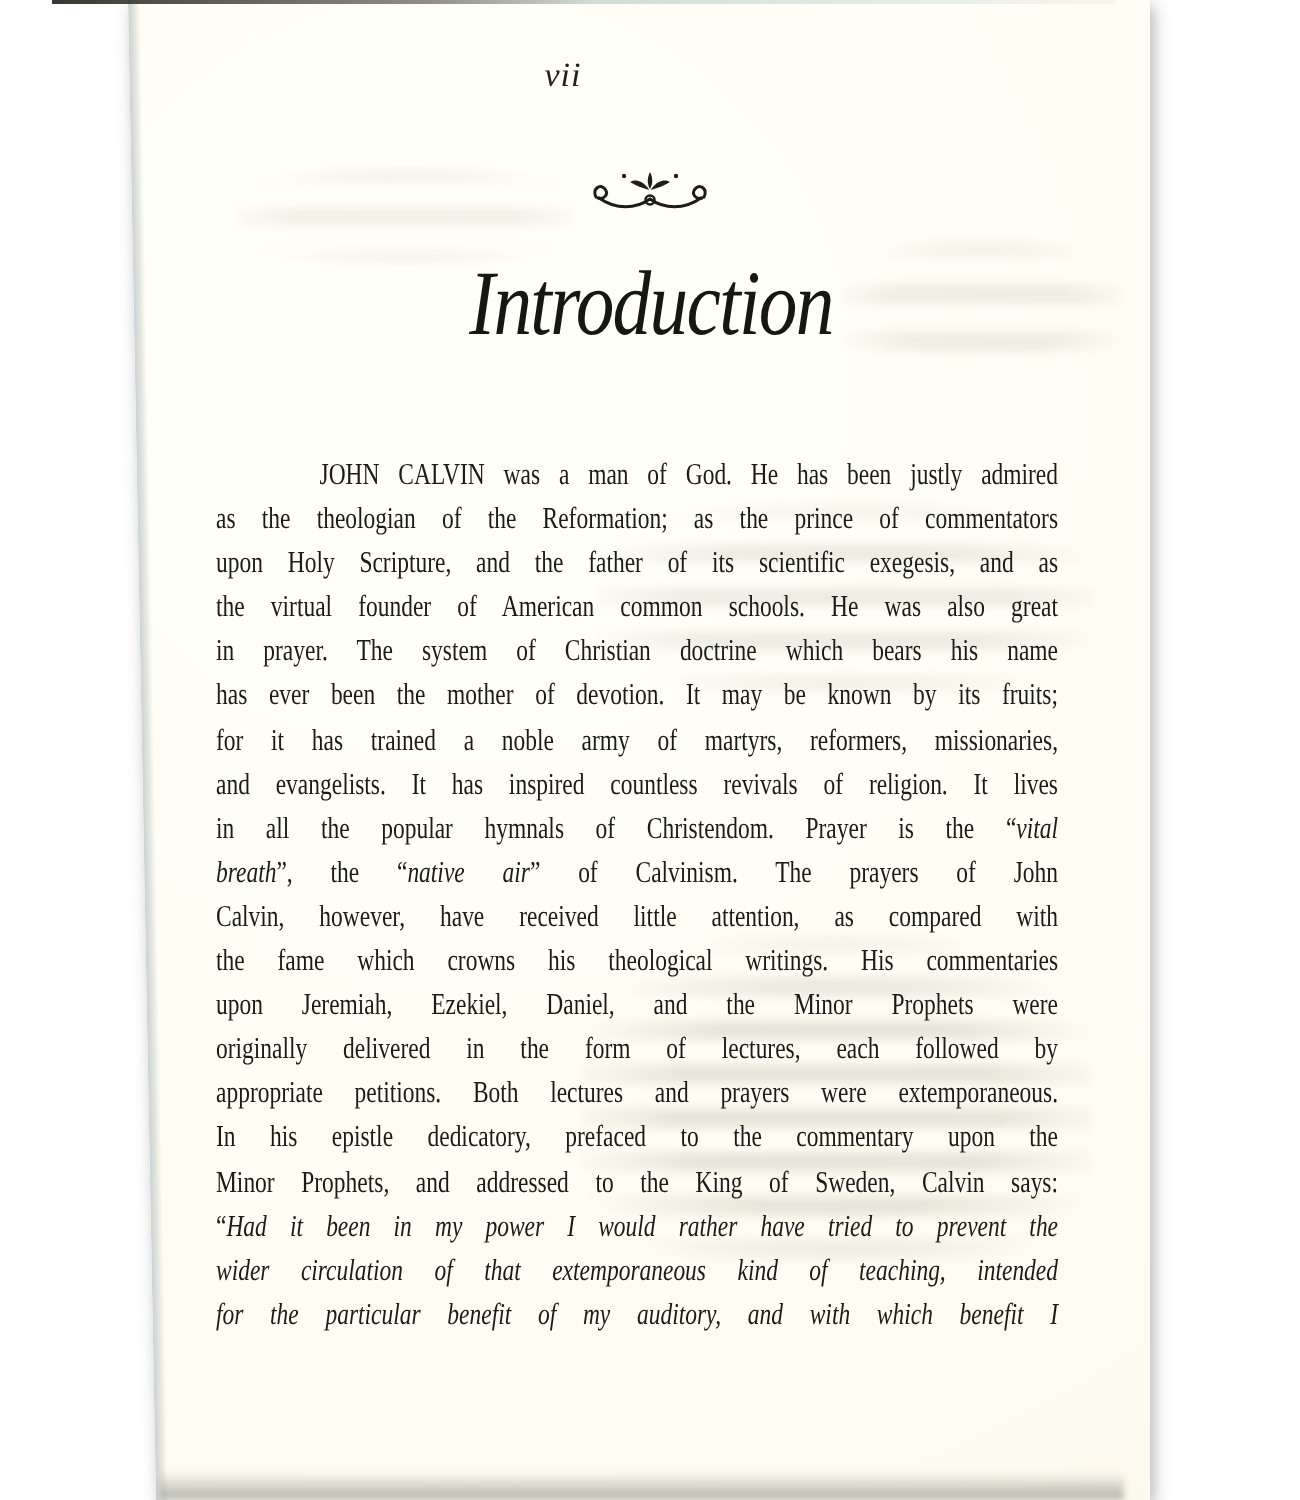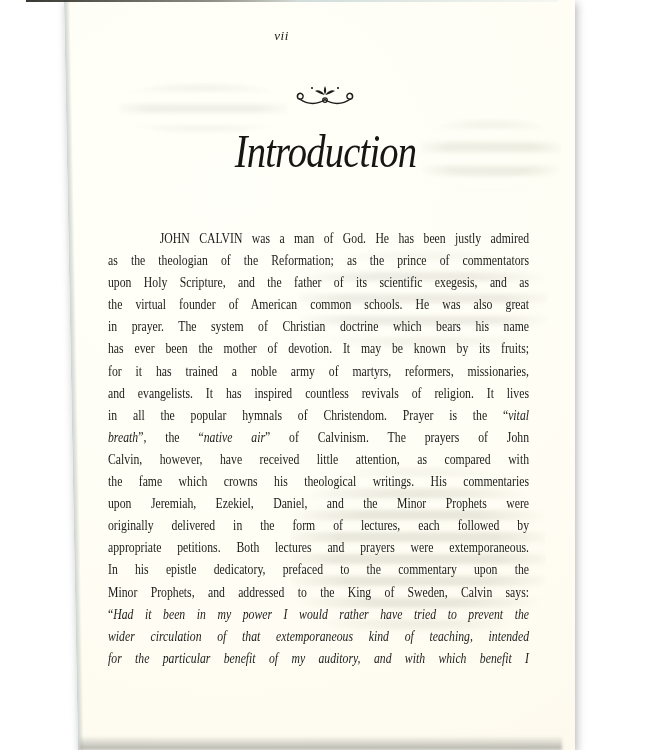--- a/index.html
+++ b/index.html
@@ -49,21 +49,21 @@
 
   
   .bottom-shadow{
     position:absolute;left:80px;top:736px;width:482px;height:14px;
     background:linear-gradient(180deg,rgba(0,0,0,0),rgba(70,74,70,.40));
     filter:blur(1.5px);
   }
 
   .pageno{
     position:absolute;top:28px;left:0;width:563px;text-align:center;
-    font-style:italic;font-size:13px;color:#20201d;letter-spacing:.5px;
+    font-style:italic;font-size:17px;color:#20201d;letter-spacing:.5px;
   }
 
   .ornament{position:absolute;left:293px;top:83px;width:64px;height:27px;}
 
   .title{
     position:absolute;top:129px;left:70px;width:511px;margin:0;
     text-align:center;font-weight:normal;font-style:italic;
     font-size:46px;line-height:46px;color:#161613;letter-spacing:-1px;
     transform:scaleX(0.84);transform-origin:50% 0;
   }

